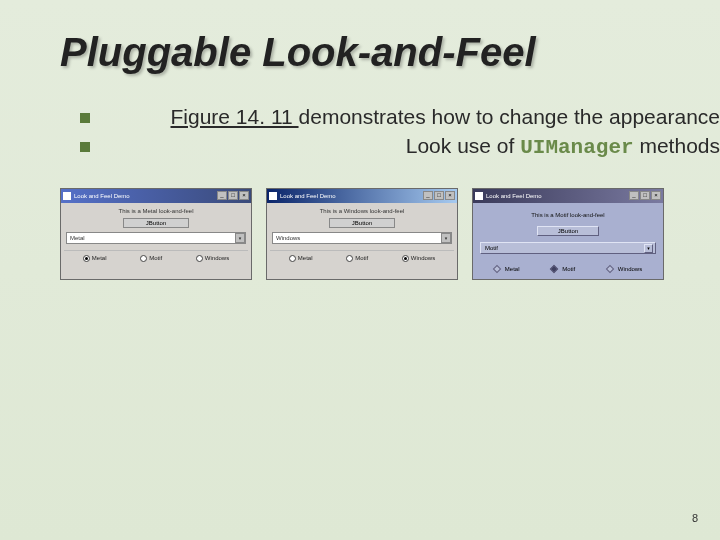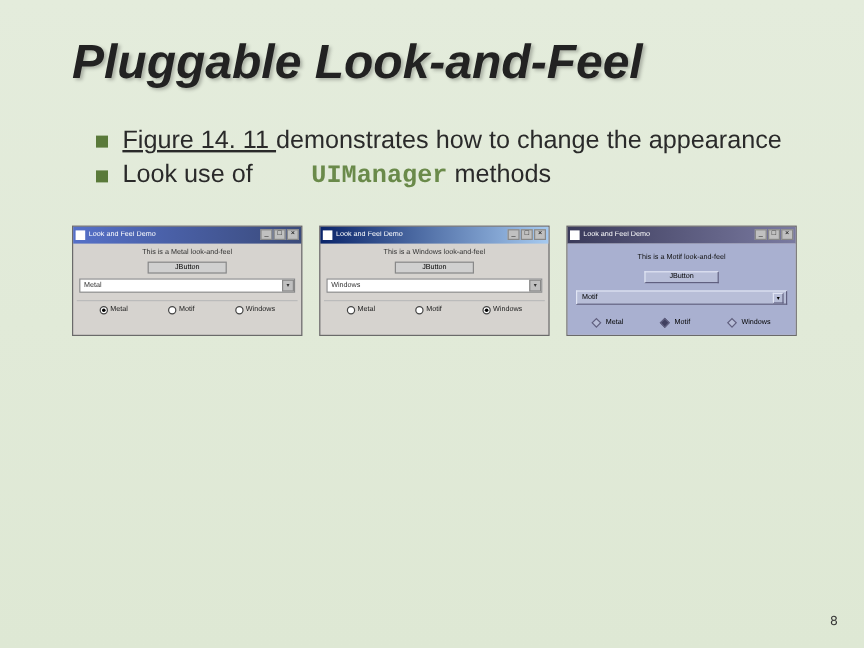--- a/index.html
+++ b/index.html
@@ -21,36 +21,36 @@
   }
   .bullets {
     margin: 28px 0 0 80px;
     font-size: 21px;
     color: #2a2a2a;
   }
   .bullet-row {
     display: flex;
     align-items: flex-start;
     margin-bottom: 2px;
+    justify-content: space-between;
   }
   .sq {
     width: 10px;
     height: 10px;
     background: #5a7a3a;
     margin-right: 12px;
     margin-top: 10px;
     flex-shrink: 0;
   }
   .bullet-text { line-height: 1.3; }
   .under { text-decoration: underline; }
   .code {
     font-family: "Courier New", monospace;
     color: #6a8a4a;
     font-weight: bold;
-    margin-left: 43px;
   }
   .figs {
     display: flex;
     gap: 14px;
     margin: 26px 0 0 60px;
   }
   .win {
     background: #d6d3cf;
     border: 1px solid #6a6a6a;
     width: 192px;

